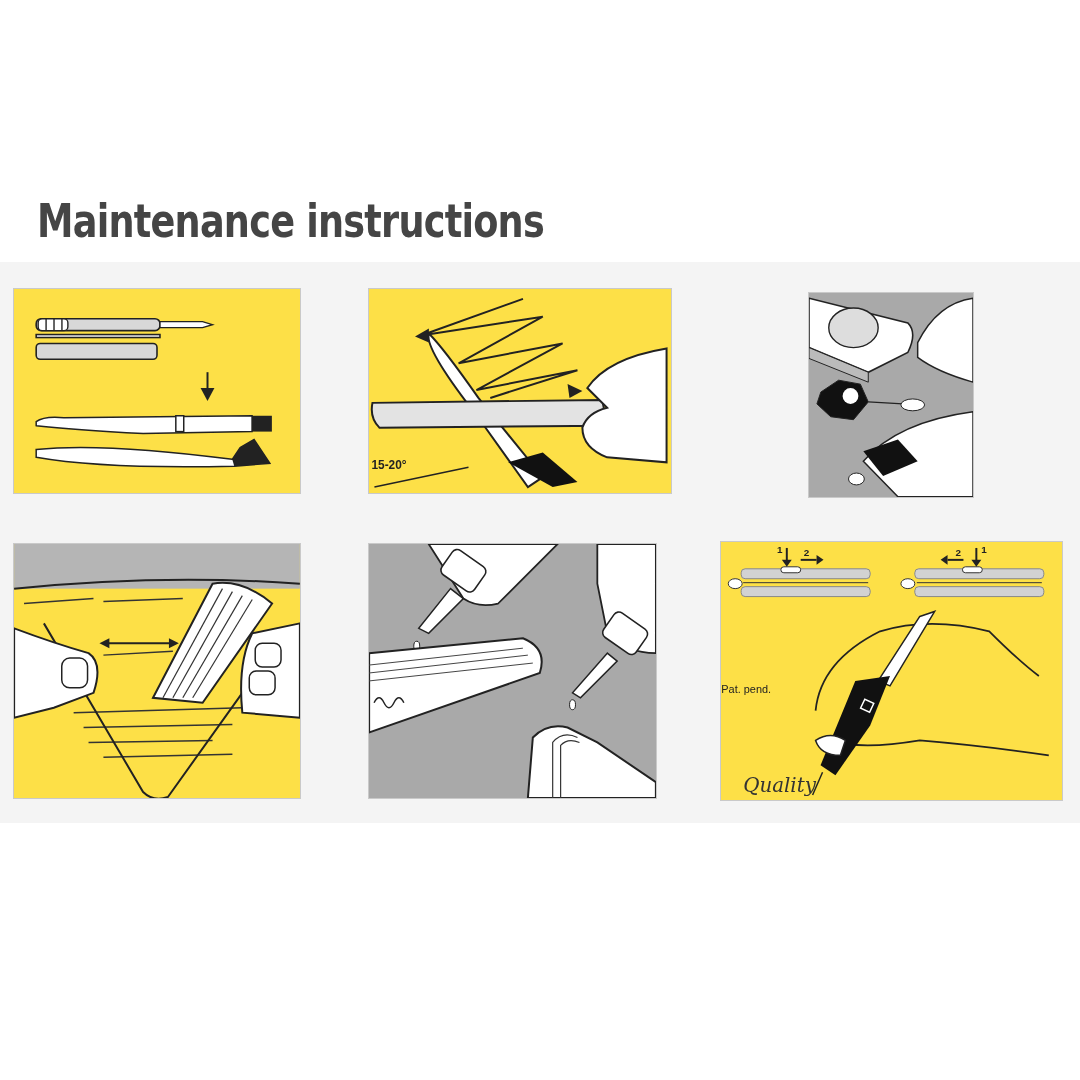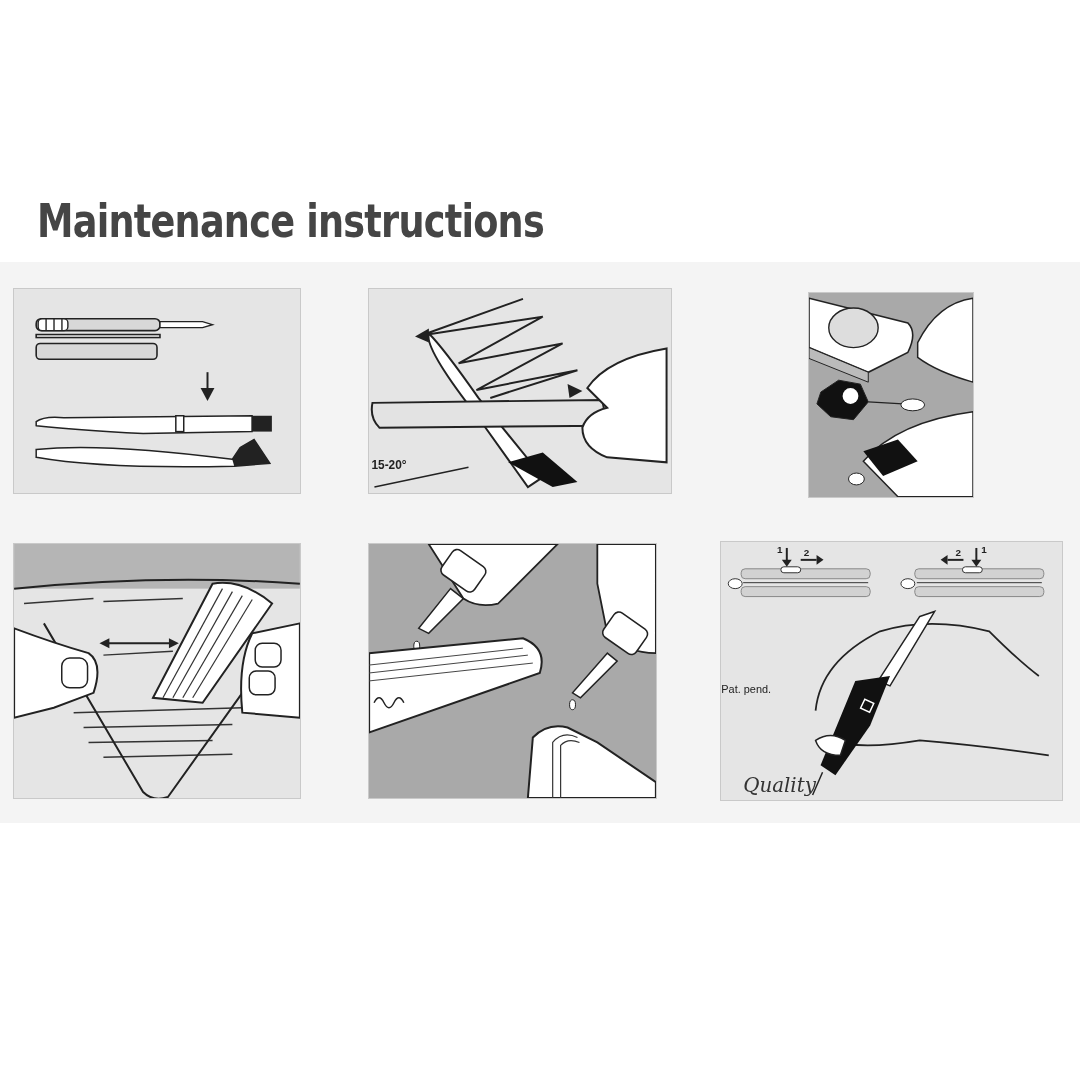--- a/index.html
+++ b/index.html
@@ -14,21 +14,21 @@
       font-weight: bold; font-size: 47px; letter-spacing: -1px;
       color: #454545;
       transform: scaleX(0.78); transform-origin: left top;
       white-space: nowrap; line-height: 56px;
     }
     .band {
       position: absolute; left: 0; top: 262px; width: 1080px; height: 561px;
       background: #f4f4f4;
     }
     .panel {
-      position: absolute; background: #e5e5e5;
+      position: absolute; background: #fde047;
       border: 1.5px solid #c9c9c9; box-sizing: border-box; overflow: hidden;
     }
     .panel svg { position: absolute; left: 0; top: 0; width: 100%; height: 100%; }
     .panel.gray { background: #a9a9a9; }
     .lbl { font-family: "Liberation Sans", sans-serif; fill: #222; }
     .script { font-family: "DejaVu Serif", serif; font-style: italic; fill: #333; }
   </style>
 </head>
 <body>
 

